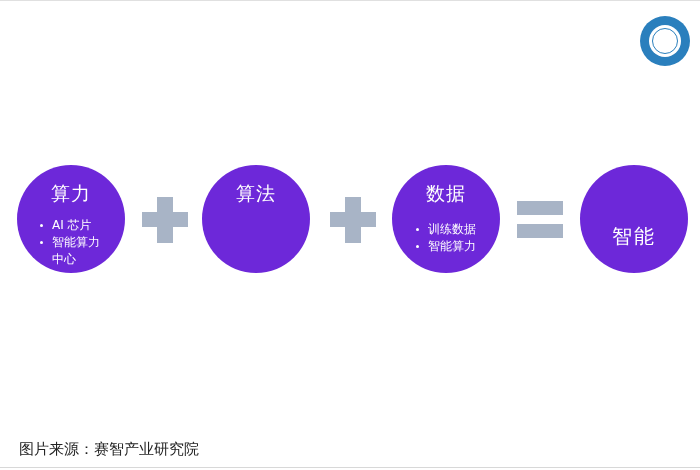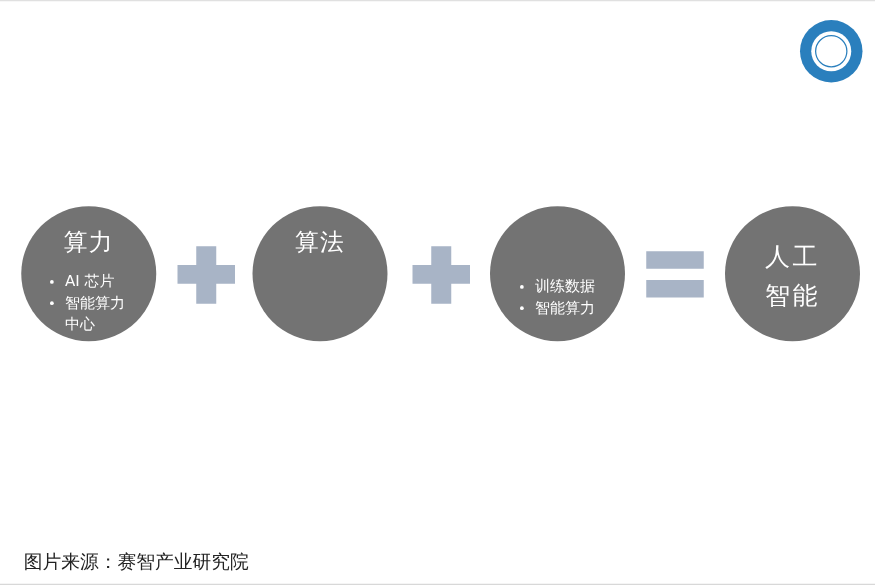--- a/index.html
+++ b/index.html
@@ -1,19 +1,19 @@
 <!DOCTYPE html>
 <html><head>
 <meta charset="utf-8">
 <style>
   html,body{margin:0;padding:0;}
   body{width:700px;height:470px;background:#ffffff;position:relative;overflow:hidden;font-family:"DejaVu Sans",sans-serif;}
   .topline{position:absolute;left:0;top:0;width:700px;height:1px;background:#e0e0e0;}
   .bottomline{position:absolute;left:0;top:467px;width:700px;height:1px;background:#d8d8d8;}
-  .circle{position:absolute;width:108px;height:108px;border-radius:50%;background:#737373;color:#fff;box-sizing:border-box;text-decoration:underline;}
+  .circle{position:absolute;width:108px;height:108px;border-radius:50%;background:#6d28d9;color:#fff;box-sizing:border-box;text-decoration:underline;}
   .c-title{position:absolute;left:0;right:0;top:16px;text-align:center;font-size:19px;letter-spacing:1px;}
   .c-list{position:absolute;left:16px;top:46px;font-size:12px;line-height:17px;margin:6px;padding:0;list-style:none;}
   .c-list li{position:relative;padding-left:13px;}
   .c-list li::before{content:"";position:absolute;left:1px;top:7px;width:3px;height:3px;border-radius:50%;background:#fff;}
   .ai-text{position:absolute;left:0;right:0;text-align:center;font-size:20px;letter-spacing:2px;}
   .plus{position:absolute;width:46px;height:46px;}
   .plus .h{position:absolute;left:0;top:15px;width:46px;height:15px;background:#a8b4c6;}
   .plus .v{position:absolute;left:15px;top:0;width:16px;height:46px;background:#a8b4c6;}
   .equals{position:absolute;width:46px;height:38px;}
   .equals .bar{position:absolute;left:0;width:46px;height:14px;background:#a8b4c6;}
@@ -48,31 +48,31 @@
 <div class="circle" style="left:202px;top:165px;">
   <div class="c-title">算法</div>
 </div>
 
 <div class="plus" style="left:330px;top:197px;">
   <div class="h"></div>
     <div class="v"></div>
 </div>
 
 <div class="circle" style="left:392px;top:165px;">
+  <div class="c-title">数据</div>
   <ul class="c-list" style="left:17px;top:50px;text-align:center;">
     <li><span>训练数据</span></li>
     <li><span>智能算力</span></li>
   </ul>
 </div>
 
 <div class="equals" style="left:517px;top:201px;">
   <div class="bar" style="top:0;"></div>
   <div class="bar" style="top:23px;"></div>
 </div>
 
 <div class="circle" style="left:580px;top:165px;">
-  <div class="ai-text" style="top:27px;">人工</div>
   <div class="ai-text" style="top:58px;">智能</div>
 </div>
 
 <div class="source">图片来源：赛智产业研究院</div>
 
 <div class="bottomline"></div>
 
 </body></html>

